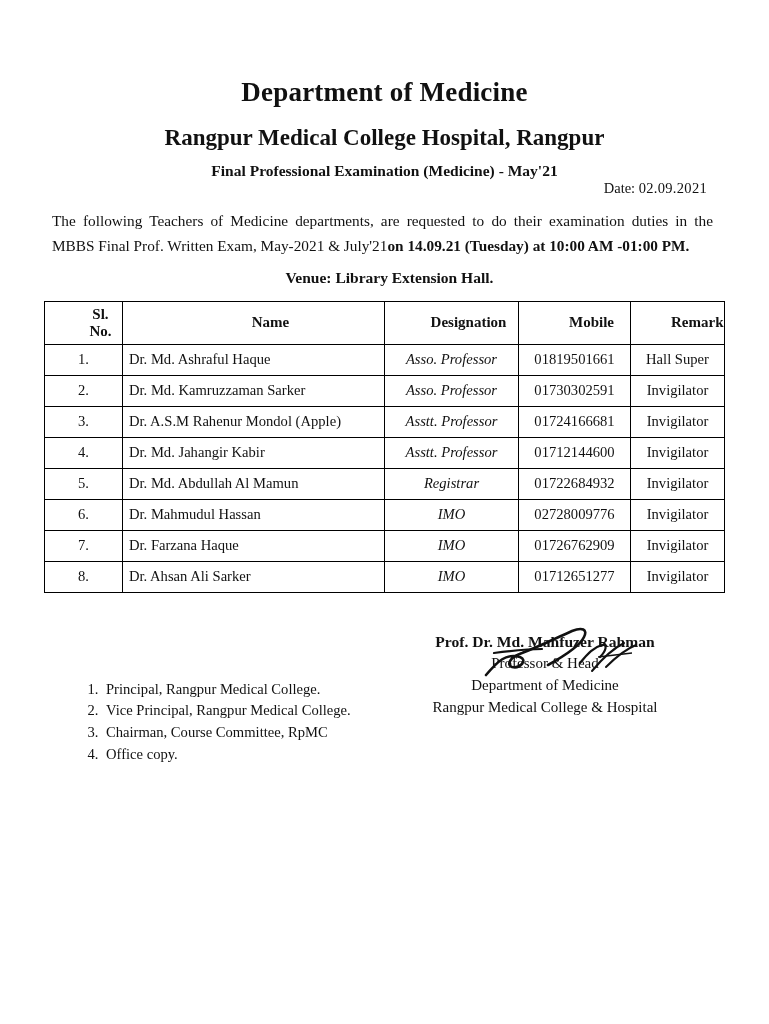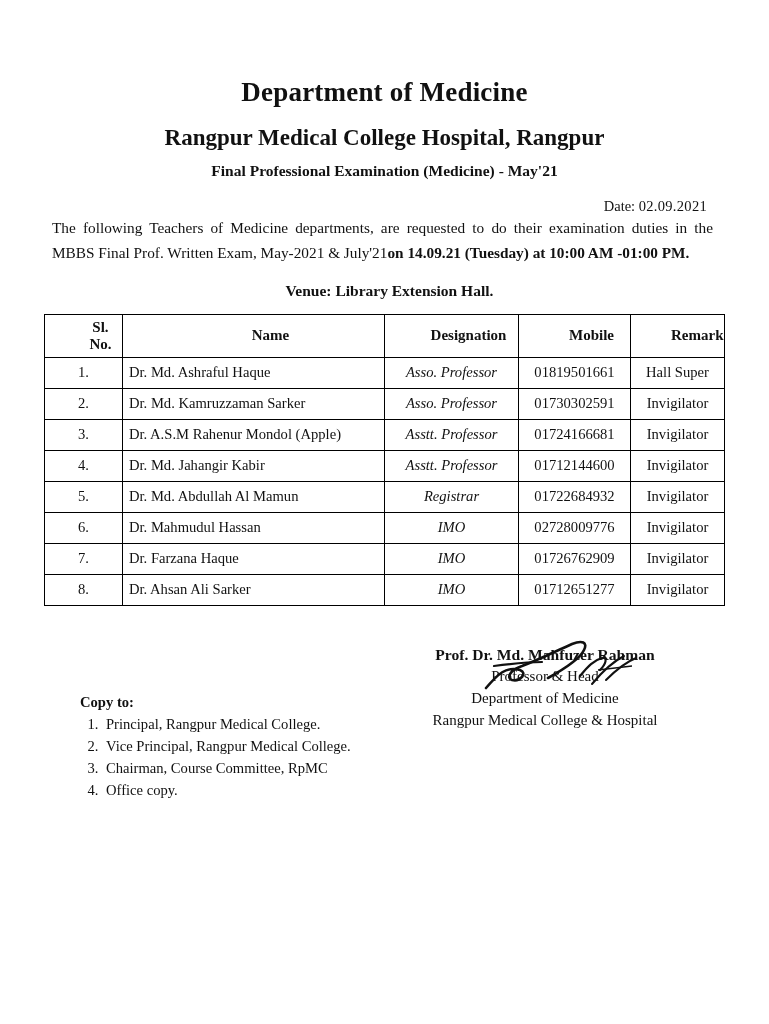--- a/index.html
+++ b/index.html
@@ -39,42 +39,41 @@
     line-height: 1.1;
   }
   .exam-line {
     font-size: 15.5px;
     font-weight: bold;
     margin-top: 12px;
   }
   .date-line {
     text-align: right;
     font-size: 14.5px;
-    margin-top: 18px;
     padding-right: 62px;
   }
   .date-value {
     letter-spacing: 0.3px;
   }
   .body-para {
-    margin-top: 1px;
+    margin-top: 12px;
     padding-left: 52px;
     padding-right: 56px;
     font-size: 15.3px;
     line-height: 1.62;
     text-align: justify;
   }
   .body-para .bold {
     font-weight: bold;
   }
   .venue-line {
     text-align: center;
     font-weight: bold;
     font-size: 15.5px;
-    margin-top: 16px;
+    margin-top: 10px;
     padding-left: 10px;
   }
   table.duty-table {
     border-collapse: collapse;
     margin: 14px auto 0 auto;
     width: 648px;
     table-layout: fixed;
   }
   table.duty-table th,
   table.duty-table td {
@@ -256,21 +255,20 @@
     </svg>
 
     <div class="sign-block">
       <div class="sign-name">Prof. Dr. Md. Mahfuzer Rahman</div>
       <div>Professor &amp; Head</div>
       <div>Department of Medicine</div>
       <div>Rangpur Medical College &amp; Hospital</div>
     </div>
 
     <div class="copy-block">
-      <div class="copy-title">Copy to:</div>
       <ol class="copy-list">
         <li>Principal, Rangpur Medical College.</li>
         <li>Vice Principal, Rangpur Medical College.</li>
         <li>Chairman, Course Committee, RpMC</li>
         <li>Office copy.</li>
       </ol>
     </div>
 
   </div>
 

